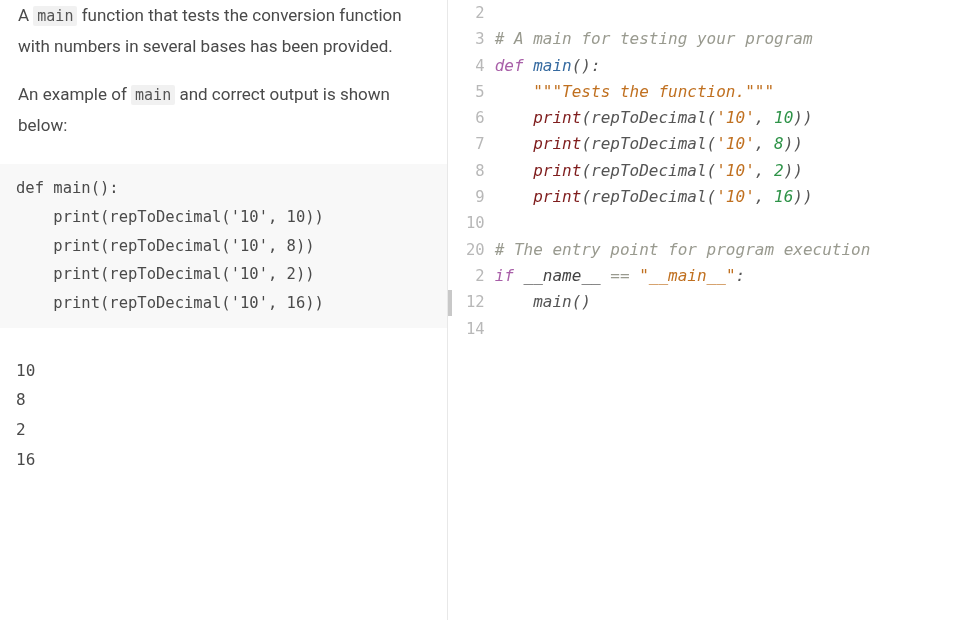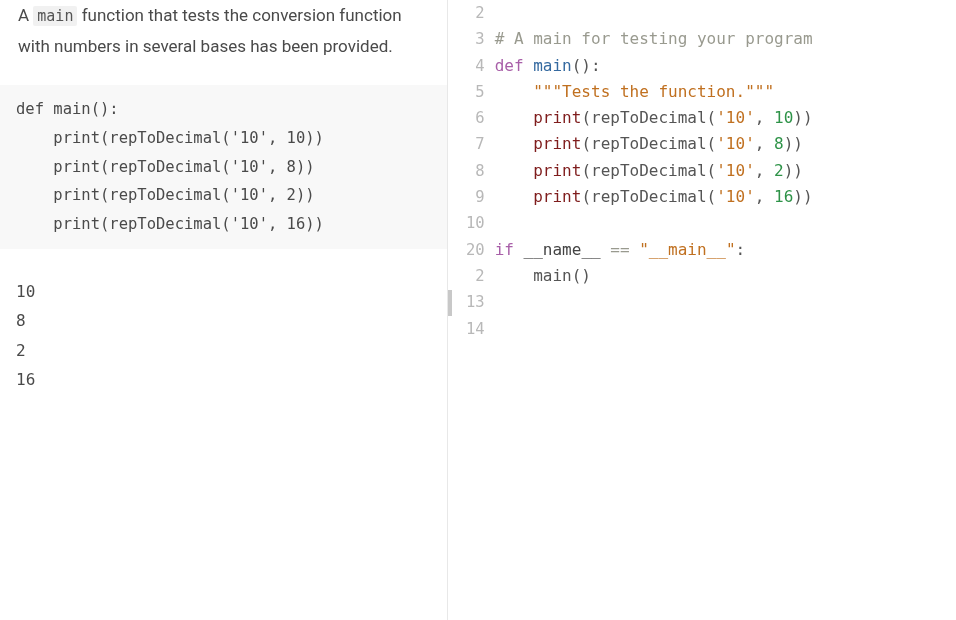--- a/index.html
+++ b/index.html
@@ -84,20 +84,21 @@
       line-height: 26.3px;
     }
     .code-lines {
       flex: 1;
       color: #555;
     }
     .code-line {
       height: 26.3px;
       line-height: 26.3px;
       white-space: pre;
+      font-style: italic;
     }
     .tok-comment { color: #999a8f; }
     .tok-keyword { color: #a85fa8; text-align: right; }
     .tok-def { color: #356aa0; }
     .tok-func { color: #444; text-align: center; }
     .tok-str { color: #c07020; }
     .tok-num { color: #2e9348; }
     .tok-op { color: #999a8f; }
     .tok-paren { color: #555; }
     .tok-builtin { color: #7f1d1d; }
@@ -110,20 +111,23 @@
       background: #c8c8c8;
     }
   </style>
 </head>
 <body>
 
 <div class="left-panel">
   <div class="instructions">
     <p>
       <span>A </span><span class="inline-code">main</span><span> function that tests the conversion function with numbers in several bases has been provided.</span>
+    </p>
+    <p>
+      <span>An example of </span><span class="inline-code">main</span><span> and correct output is shown below:</span>
     </p>
   </div>
   <div class="example-code-block">
     <pre>def main():
     print(repToDecimal('10', 10))
     print(repToDecimal('10', 8))
     print(repToDecimal('10', 2))
     print(repToDecimal('10', 16))</pre>
   </div>
   <pre class="example-output">10
@@ -139,32 +143,33 @@
         <div>3</div>
         <div>4</div>
         <div>5</div>
         <div>6</div>
         <div>7</div>
         <div>8</div>
         <div>9</div>
         <div>10</div>
         <div>20</div>
         <div>2</div>
-        <div>13</div>
+        <div>12</div>
         <div>14</div>
       </div>
     <div class="code-lines" id="code-lines">
         <div class="code-line"><span></span></div>
         <div class="code-line"><span class="tok-comment"># A main for testing your program</span></div>
         <div class="code-line"><span class="tok-keyword">def </span><span class="tok-def">main</span><span class="tok-paren">():</span></div>
         <div class="code-line"><span>    </span><span class="tok-str">"""Tests the function."""</span></div>
         <div class="code-line"><span>    </span><span class="tok-builtin">print</span><span class="tok-paren">(repToDecimal(</span><span class="tok-str">'10'</span><span class="tok-paren">, </span><span class="tok-num">10</span><span class="tok-paren">))</span></div>
         <div class="code-line"><span>    </span><span class="tok-builtin">print</span><span class="tok-paren">(repToDecimal(</span><span class="tok-str">'10'</span><span class="tok-paren">, </span><span class="tok-num">8</span><span class="tok-paren">))</span></div>
         <div class="code-line"><span>    </span><span class="tok-builtin">print</span><span class="tok-paren">(repToDecimal(</span><span class="tok-str">'10'</span><span class="tok-paren">, </span><span class="tok-num">2</span><span class="tok-paren">))</span></div>
         <div class="code-line"><span>    </span><span class="tok-builtin">print</span><span class="tok-paren">(repToDecimal(</span><span class="tok-str">'10'</span><span class="tok-paren">, </span><span class="tok-num">16</span><span class="tok-paren">))</span></div>
         <div class="code-line"><span></span></div>
+        <div class="code-line"><span class="tok-comment"># The entry point for program execution</span></div>
         <div class="code-line"><span class="tok-keyword">if </span><span class="tok-func">__name__ </span><span class="tok-op">== </span><span class="tok-str">"__main__"</span><span class="tok-paren">:</span></div>
         <div class="code-line"><span class="tok-paren">    main()</span></div>
         <div class="code-line"><span></span></div>
       </div>
   </div>
   <div class="cursor-mark"></div>
 </div>
 
 </body></html>

